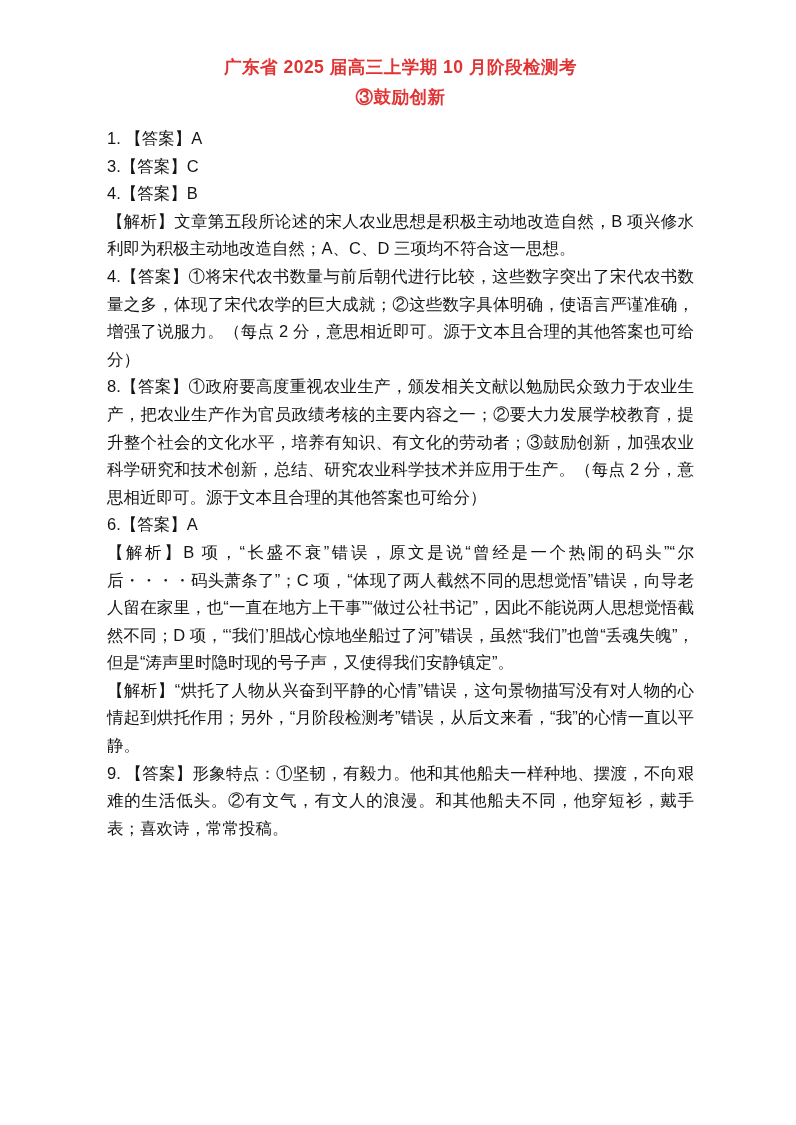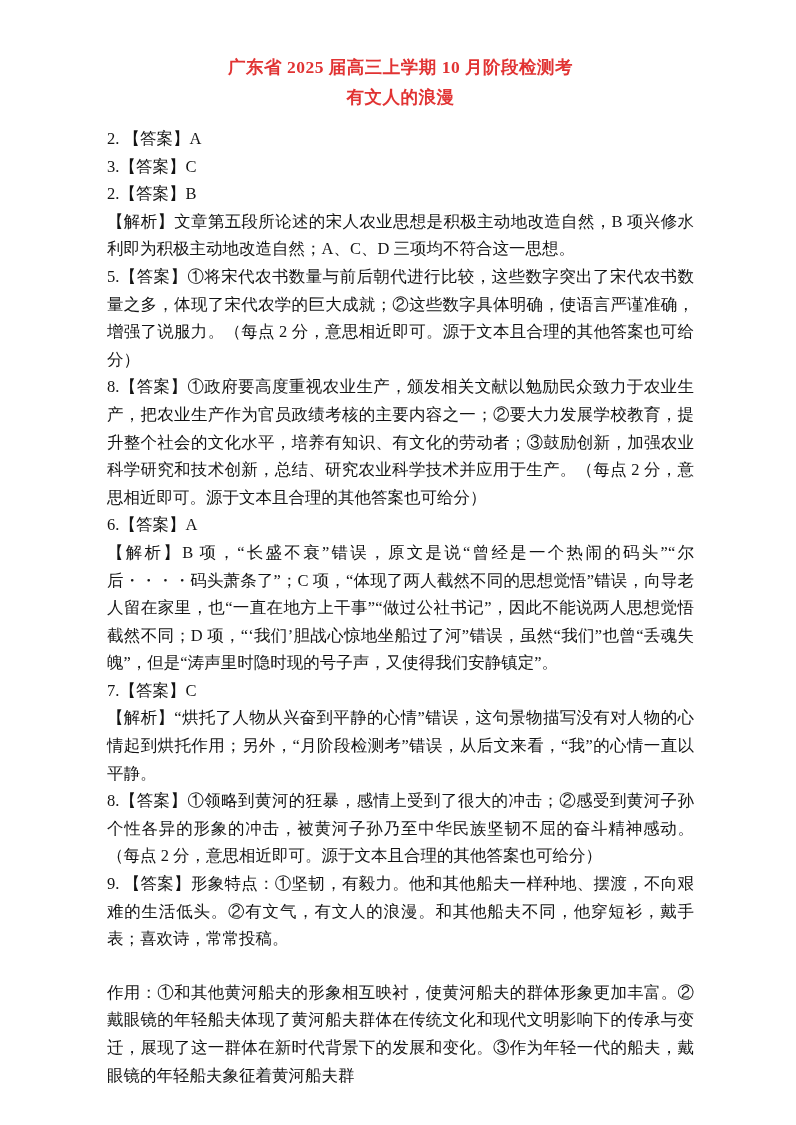--- a/index.html
+++ b/index.html
@@ -9,21 +9,21 @@
   }
   .page {
     position: relative;
     width: 708px;
     height: 1125px;
     margin: 0 auto;
     background: var(--page-bg, #ffffff);
     box-sizing: border-box;
     padding: 52px 58px 0 63px;
     overflow: hidden;
-    font-family: Liberation Serif, serif;
+    font-family: Liberation Sans, sans-serif;
     color: var(--text-color, #141414);
   }
   .doc-title, .doc-subtitle {
     margin: 0;
     text-align: center;
     color: var(--title-color, #e13333);
     font-weight: bold;
     font-size: 17.5px;
     line-height: 30px;
     letter-spacing: 0.5px;
@@ -41,29 +41,26 @@
   }
   .content p.para.gap {
     margin-top: 26px;
   }
 </style>
 </head>
 <body>
 
 <div class="page">
   <h1 class="doc-title">广东省 2025 届高三上学期 10 月阶段检测考</h1>
-  <h2 class="doc-subtitle">有文人的浪漫</h2>
+  <h2 class="doc-subtitle">③鼓励创新</h2>
   <div class="content">
-      <p class="para">2. 【答案】A</p>
+      <p class="para">1. 【答案】A</p>
       <p class="para">3.【答案】C</p>
-      <p class="para">2.【答案】B</p>
+      <p class="para">4.【答案】B</p>
       <p class="para">【解析】文章第五段所论述的宋人农业思想是积极主动地改造自然，B 项兴修水利即为积极主动地改造自然；A、C、D 三项均不符合这一思想。</p>
-      <p class="para">5.【答案】①将宋代农书数量与前后朝代进行比较，这些数字突出了宋代农书数量之多，体现了宋代农学的巨大成就；②这些数字具体明确，使语言严谨准确，增强了说服力。（每点 2 分，意思相近即可。源于文本且合理的其他答案也可给分）</p>
+      <p class="para">4.【答案】①将宋代农书数量与前后朝代进行比较，这些数字突出了宋代农书数量之多，体现了宋代农学的巨大成就；②这些数字具体明确，使语言严谨准确，增强了说服力。（每点 2 分，意思相近即可。源于文本且合理的其他答案也可给分）</p>
       <p class="para">8.【答案】①政府要高度重视农业生产，颁发相关文献以勉励民众致力于农业生产，把农业生产作为官员政绩考核的主要内容之一；②要大力发展学校教育，提升整个社会的文化水平，培养有知识、有文化的劳动者；③鼓励创新，加强农业科学研究和技术创新，总结、研究农业科学技术并应用于生产。（每点 2 分，意思相近即可。源于文本且合理的其他答案也可给分）</p>
       <p class="para">6.【答案】A</p>
       <p class="para">【解析】B 项，“长盛不衰”错误，原文是说“曾经是一个热闹的码头”“尔后・・・・码头萧条了”；C 项，“体现了两人截然不同的思想觉悟”错误，向导老人留在家里，也“一直在地方上干事”“做过公社书记”，因此不能说两人思想觉悟截然不同；D 项，“‘我们’胆战心惊地坐船过了河”错误，虽然“我们”也曾“丢魂失魄”，但是“涛声里时隐时现的号子声，又使得我们安静镇定”。</p>
-      <p class="para">7.【答案】C</p>
       <p class="para">【解析】“烘托了人物从兴奋到平静的心情”错误，这句景物描写没有对人物的心情起到烘托作用；另外，“月阶段检测考”错误，从后文来看，“我”的心情一直以平静。</p>
-      <p class="para">8.【答案】①领略到黄河的狂暴，感情上受到了很大的冲击；②感受到黄河子孙个性各异的形象的冲击，被黄河子孙乃至中华民族坚韧不屈的奋斗精神感动。（每点 2 分，意思相近即可。源于文本且合理的其他答案也可给分）</p>
       <p class="para">9. 【答案】形象特点：①坚韧，有毅力。他和其他船夫一样种地、摆渡，不向艰难的生活低头。②有文气，有文人的浪漫。和其他船夫不同，他穿短衫，戴手表；喜欢诗，常常投稿。</p>
-      <p class="para gap">作用：①和其他黄河船夫的形象相互映衬，使黄河船夫的群体形象更加丰富。②戴眼镜的年轻船夫体现了黄河船夫群体在传统文化和现代文明影响下的传承与变迁，展现了这一群体在新时代背景下的发展和变化。③作为年轻一代的船夫，戴眼镜的年轻船夫象征着黄河船夫群</p>
     </div>
 </div>
 
 </body></html>

